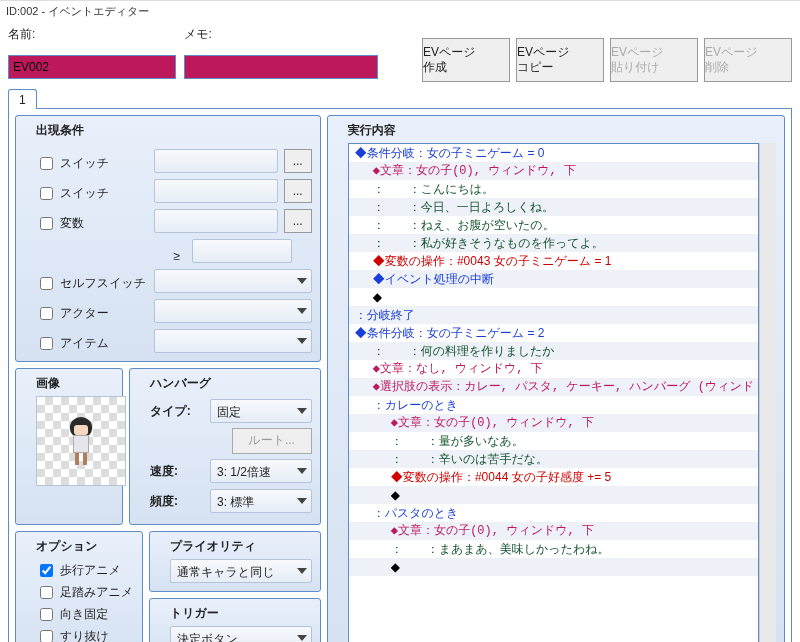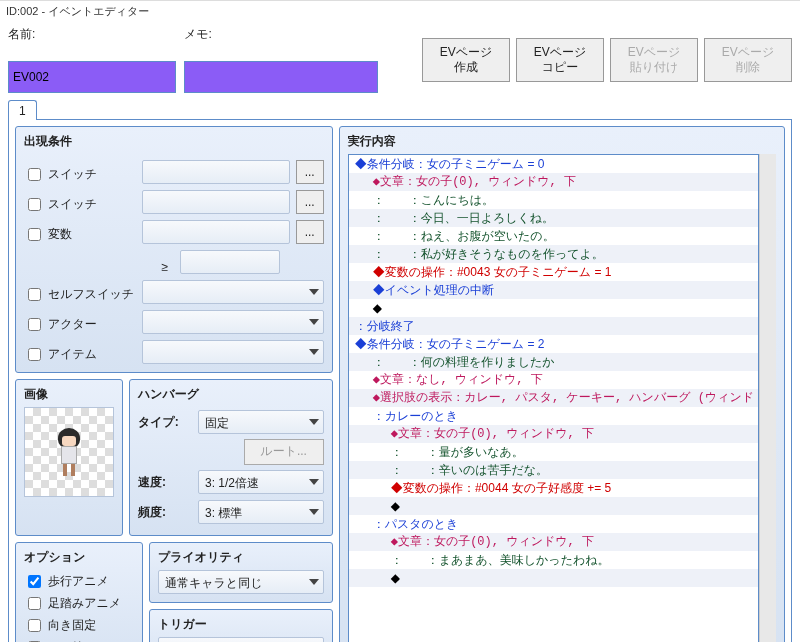--- a/index.html
+++ b/index.html
@@ -1,46 +1,46 @@
 <!DOCTYPE html>
 <html><head>
 <meta charset="utf-8">
 <style>
   * { box-sizing: border-box; font-family: "MS UI Gothic", "Yu Gothic", "Meiryo", sans-serif; font-size: 12px; }
   body { margin: 0; padding: 0; background: #fff; color: #222; width: 800px; }
   .titlebar { padding: 3px 6px; font-size: 11px; color: #333; border-top: 1px solid #ddd; }
   .toprow { display: flex; align-items: flex-start; padding: 4px 8px 6px 8px; gap: 8px; }
-  .field-group { display: flex; flex-direction: column; gap: 18px; }
+  .field-group { display: flex; flex-direction: column; gap: 12px; }
   .field-group label { font-size: 12px; }
-  .field-group input { height: 32px; padding: 2px 4px; border: 1px solid #5d8cc9; background: #8b5cf6; }
+  .field-group input { height: 24px; padding: 2px 4px; border: 1px solid #5d8cc9; background: #be185d; }
   .buttons { display: flex; gap: 6px; margin-left: auto; padding-top: 12px; }
   .btn {
     width: 88px; height: 44px; border: 1px solid #999; background: #efefef;
-    display: flex; flex-direction: column; align-items: center; justify-content: center;
+    display: flex; flex-direction: column; justify-content: center;
     line-height: 1.25; cursor: pointer; color: #222;
   }
   .btn.disabled { color: #aaa; cursor: default; }
 
   .tabstrip { display: flex; align-items: flex-end; height: 20px; margin: 0 8px; }
   .tab {
     height: 20px; line-height: 20px; padding: 0 10px; border: 1px solid #5d8cc9;
     border-bottom: none; background: #fff; border-radius: 3px 3px 0 0; cursor: pointer;
     position: relative; top: 1px;
   }
   .tabpane {
     margin: 0 8px 8px 8px; border: 1px solid #5d8cc9; padding: 6px; display: flex; gap: 6px;
     height: 560px; overflow: hidden;
   }
   .leftcol { width: 352px; display: flex; flex-direction: column; gap: 6px; }
   .rightcol { flex: 1; display: flex; flex-direction: column; }
 
   .group {
     border: 1px solid #5d8cc9; border-radius: 3px;
     background: linear-gradient(#e9f0fb 0, #d6e2f2 100%);
-    padding: 6px 8px 8px 8px;
+    padding: 6px 8px 8px 20px;
   }
   .group-title { font-weight: bold; margin-bottom: 4px; }
 
   .cond-row { display: flex; align-items: flex-end; gap: 6px; height: 30px; }
   .cond-row.ge .ge { flex: 0 0 150px; text-align: right; padding-right: 6px; }
   .chk { display: flex; align-items: center; gap: 4px; width: 112px; }
   .chk input { width: 13px; height: 13px; }
   .sel, .sel-narrow, .disabled-input {
     height: 24px; border: 1px solid #b5c4da; background: linear-gradient(#f7f9fc,#e6edf6);
     border-radius: 2px;

